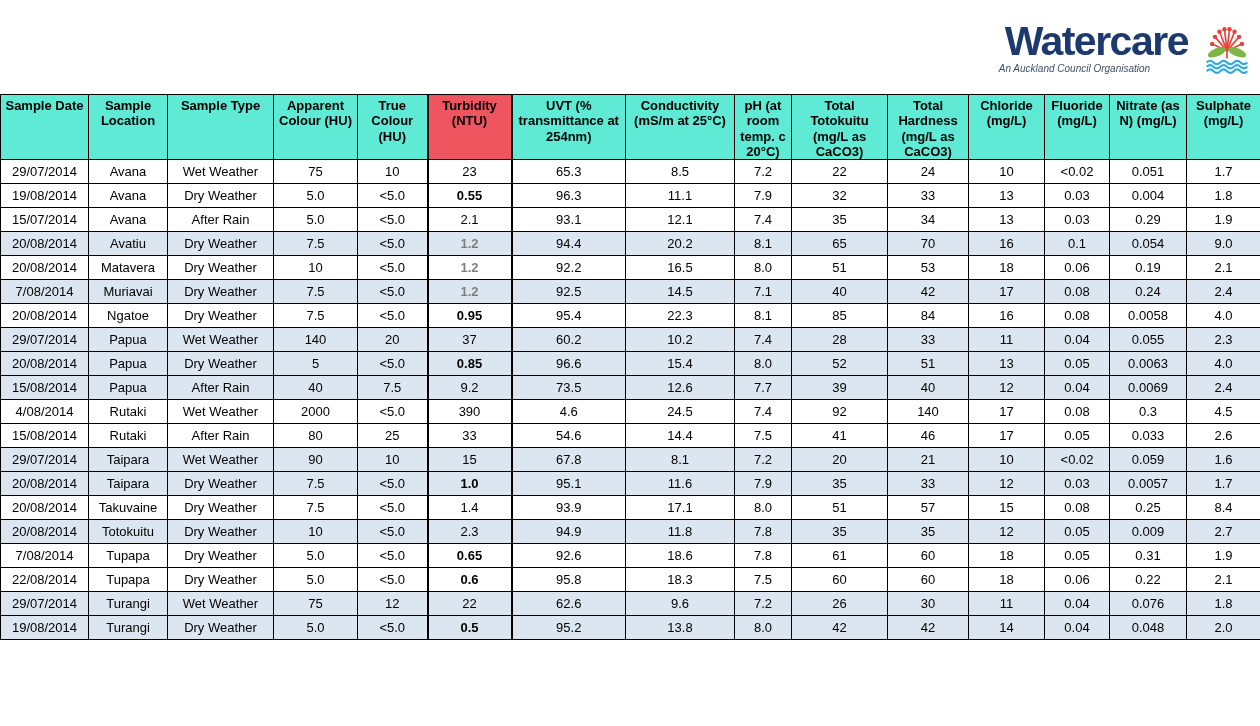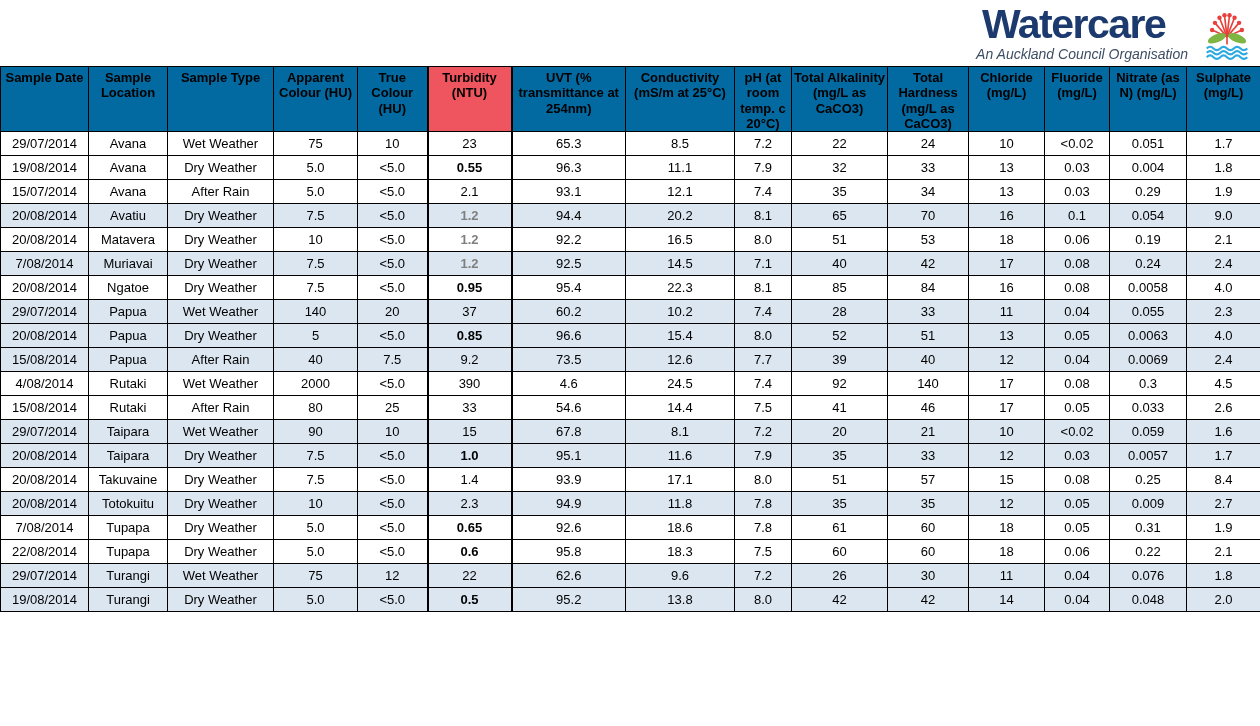--- a/index.html
+++ b/index.html
@@ -4,46 +4,46 @@
 <style>
   * { margin: 0; padding: 0; box-sizing: border-box; }
   html, body { background: #ffffff; }
   body {
     width: 1260px; height: 726px;
     font-family: "Liberation Sans", sans-serif;
     overflow: hidden; position: relative;
   }
   
   .logo-bar {
-    height: 66px; width: 1260px;
+    height: 94px; width: 1260px;
     display: flex; justify-content: flex-end; align-items: center;
     padding-right: 4px;
   }
   .logo { display: flex; align-items: center; gap: 10px; }
   .logo-text { display: flex; flex-direction: column; align-items: flex-start; }
   .brand {
     font-size: 41px; font-weight: bold; letter-spacing: -1.5px;
     color: #1C3A6E; line-height: 1; margin-left: 6px;
   }
   .tagline {
-    font-size: 14px; font-style: italic; color: #3D4E63;
+    font-size: 10px; font-style: italic; color: #3D4E63;
     margin-top: 1px; letter-spacing: 0px;
   }
   .logo-icon { width: 58px; height: 56px; }
   
   table {
     border-collapse: collapse; table-layout: fixed; width: 1260px;
   }
   th, td {
     border: 1px solid #000000;
     text-align: center; font-size: 13px; color: #000000;
     overflow: hidden;
   }
   th {
-    background: #0369a1; font-weight: bold;
+    background: #5eead4; font-weight: bold;
     vertical-align: top; padding: 3px 2px 0 2px; height: 65px;
     line-height: 1.18;
   }
   th.red { background: #EF555E; margin-top: 6px; }
   td { height: 24px; vertical-align: middle; padding: 1px 2px; line-height: 1.1; }
   tr.stripe td { background: #DCE6F1; }
   .turb { border-left: 2px solid #000000; border-right: 2px solid #000000; }
   td.bb { font-weight: bold; color: #000000; }
   td.bg { font-weight: bold; color: #7F7F7F; }
 </style>
@@ -113,21 +113,21 @@
     <tr id="header-row">
         <th>Sample Date</th>
         <th>Sample Location</th>
         <th>Sample Type</th>
         <th>Apparent Colour (HU)</th>
         <th>True Colour (HU)</th>
         <th class="red turb">Turbidity (NTU)</th>
         <th>UVT (% transmittance at 254nm)</th>
         <th>Conductivity (mS/m at 25°C)</th>
         <th>pH (at room temp. c 20°C)</th>
-        <th>Total Alkalinity (mg/L as CaCO3)</th>
+        <th>Total Totokuitu (mg/L as CaCO3)</th>
         <th>Total Hardness (mg/L as CaCO3)</th>
         <th>Chloride (mg/L)</th>
         <th>Fluoride (mg/L)</th>
         <th>Nitrate (as N) (mg/L)</th>
         <th>Sulphate (mg/L)</th>
       </tr>
   </thead>
   <tbody id="table-body">
       <tr>
         <td>29/07/2014</td>

